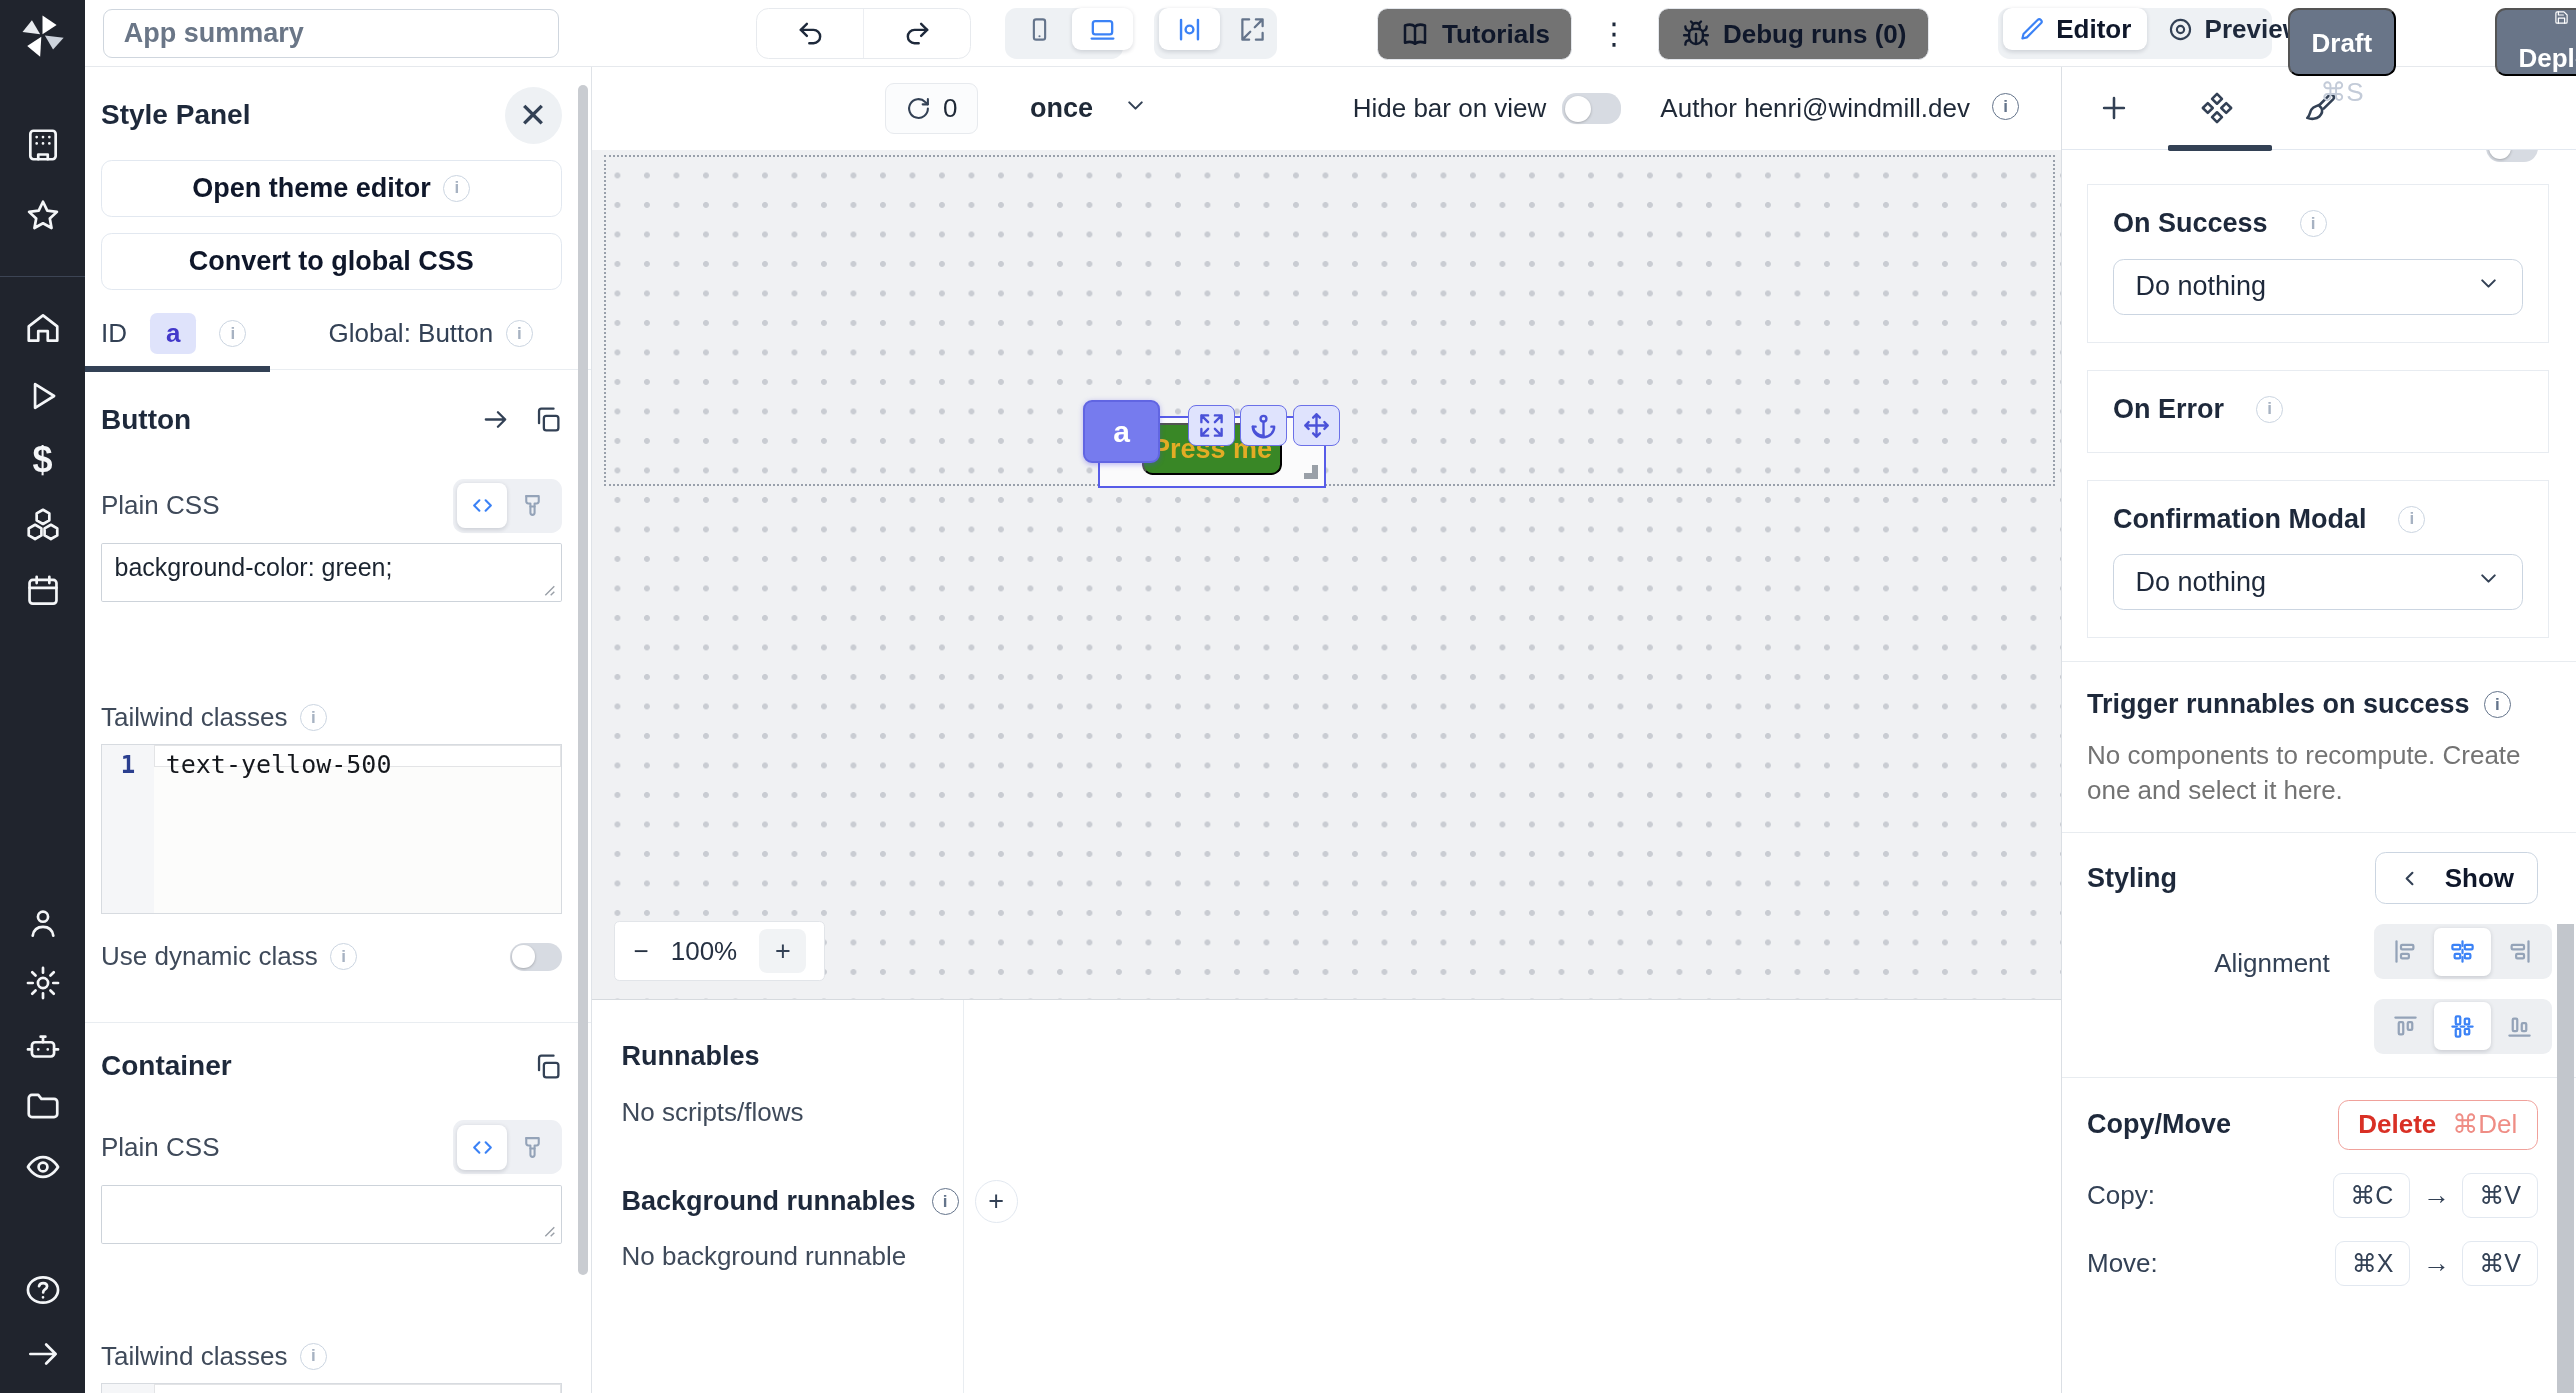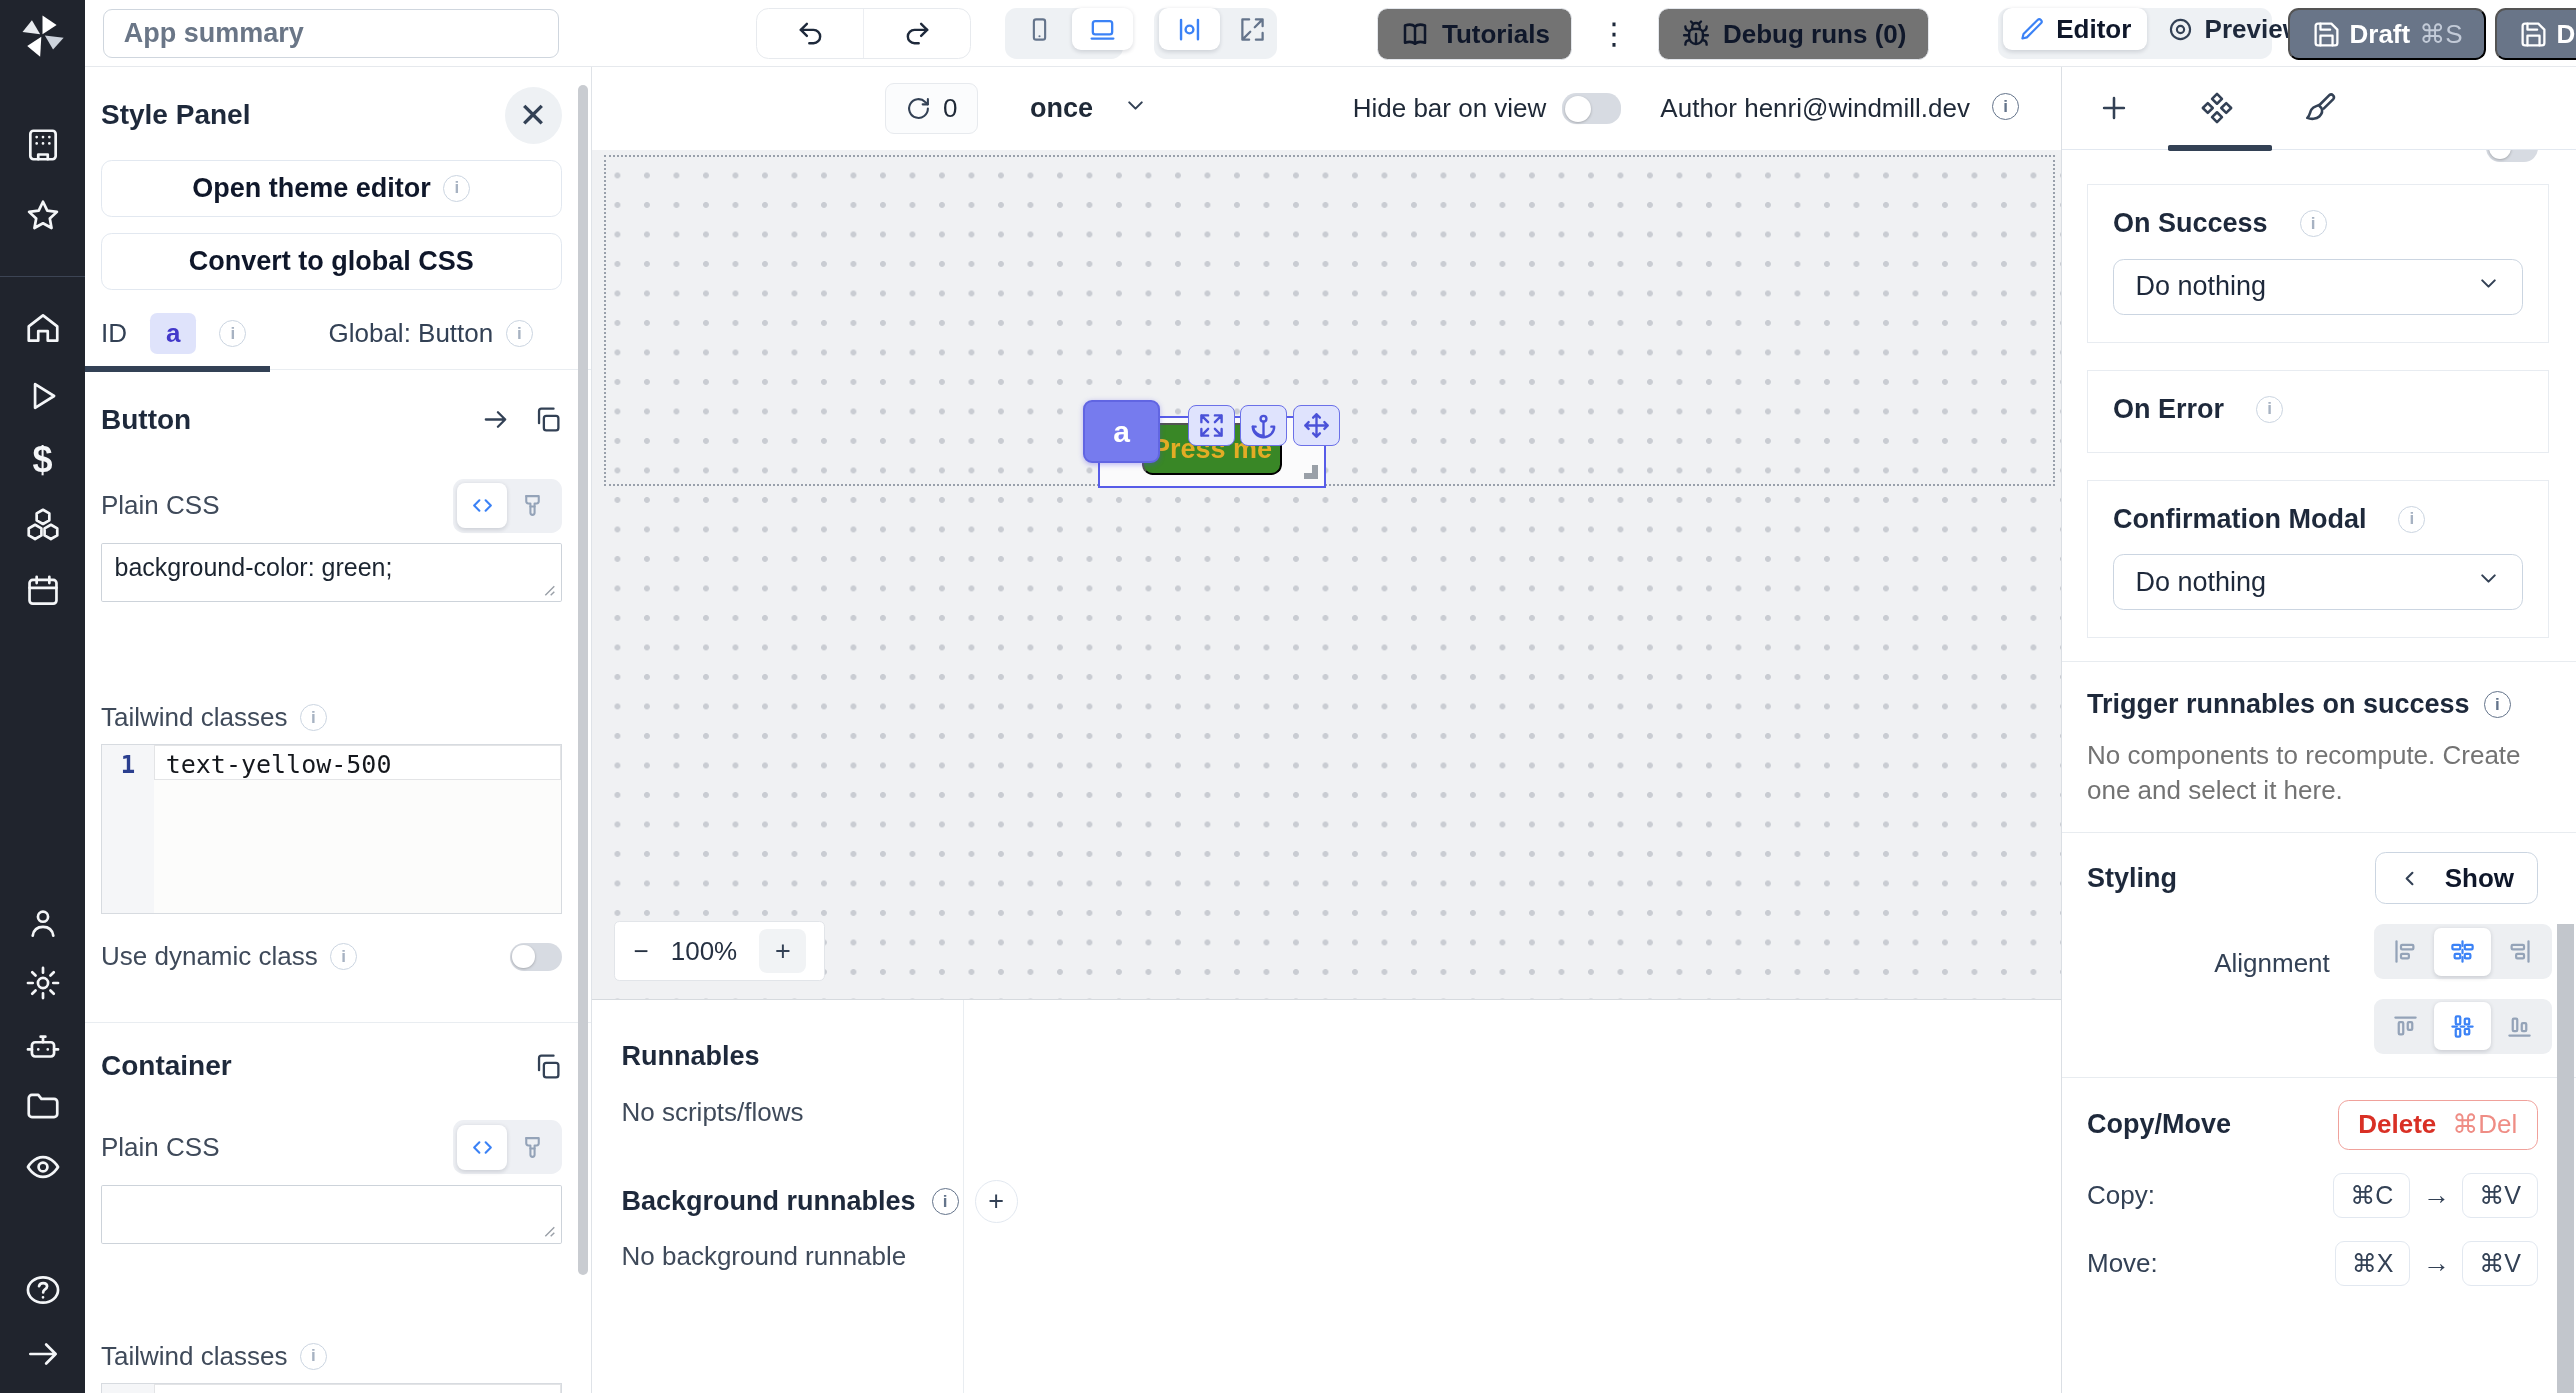--- a/index.html
+++ b/index.html
@@ -17,21 +17,21 @@
   .topbar { position:absolute; left:85px; top:0; width:2491px; height:67px; background:#fff; border-bottom:0.9px solid #e6e9ed; display:flex; align-items:center; z-index:20; }
   .summary-input { position:absolute; left:18px; top:9px; width:456px; height:49px; border:1.8px solid #cfd6de; border-radius:9px; font-family:"Liberation Sans",sans-serif; font-size:27px; font-weight:600; color:#6a7687; padding:0 19.7px; outline:none; }
   .summary-input::placeholder { color:#6a7687; opacity:1; }
   .undo-group { position:absolute; left:671px; top:8px; height:51px; width:215px; border:1.8px solid #e7eaee; border-radius:12.5px; display:flex; background:#fff; }
   .undo-group .cell { flex:1; display:flex; align-items:center; justify-content:center; }
   .undo-group .cell + .cell { border-left:1.8px solid #eceef2; }
   .seg { position:absolute; top:8px; height:51px; background:#eef1f4; border-radius:11.6px; display:flex; padding:0 4.5px; gap:3.6px; }
   .seg .chip { background:#fff; border-radius:9px; box-shadow:0 1.8px 4.5px rgba(15,23,42,.14); display:flex; align-items:center; justify-content:center; gap:10.7px; height:42px; padding:0 16px; }
   .seg .plain { display:flex; align-items:center; justify-content:center; gap:10.7px; height:42px; padding:0 16px; color:#64748b; } .gray { stroke:#64748b; }
   .tb-btn { position:absolute; top:8px; height:52px; border:1.8px solid #e4e7ec; border-radius:10.7px; background:#737373; display:flex; align-items:center; gap:12.5px; padding:0 21.5px; font-size:26px; font-weight:bold; color:#0f172a; }
-  .slate-btn { position:absolute; top:8px; height:52px; border-radius:10.7px; background:#697588; color:#fff; display:flex; align-items:center; gap:9px; padding:0 21.5px; font-size:26px; font-weight:bold; }
+  .slate-btn { position:absolute; top:8px; height:68px; border-radius:10.7px; background:#697588; color:#fff; display:flex; align-items:center; gap:18px; padding:0 21.5px; font-size:26px; font-weight:bold;flex-direction:column; }
   .slate-btn .shortcut { color:#c3cbd8; font-weight:normal; }
   .dots-v { position:absolute; top:12.5px; font-size:30px; color:#1e293b; letter-spacing:0; line-height:41px; }
 
   
   .stylepanel { position:absolute; left:85px; top:67px; width:507px; height:1326px; background:#fff; border-right:0.9px solid #dfe3e8; padding:0 29.5px 0 16px; overflow:hidden; z-index:10; }
   .sp-scrollbar { position:absolute; right:2.7px; top:18px; width:10.7px; height:1190px; background:#c9ccd1; border-radius:5.4px; }
   .sp-header { display:flex; justify-content:space-between; align-items:center; margin-top:19.7px; }
   .sp-title { font-size:28px; font-weight:bold; color:#1e293b; }
   .sp-close { width:57px; height:57px; border-radius:50%; background:#eef1f4; display:flex; align-items:center; justify-content:center; font-size:34px; color:#334155; }
   .sp-btn { margin-top:16px; width:100%; height:57px; border:1.8px solid #e2e8f0; border-radius:10.7px; background:#fff; display:flex; align-items:center; justify-content:center; gap:12.5px; font-size:27px; font-weight:bold; color:#0f172a; }
@@ -52,21 +52,21 @@
   .code-toggle .on { background:#fff; border-radius:8px; box-shadow:0 1.8px 4.5px rgba(15,23,42,.15); width:50px; height:45px; display:flex; align-items:center; justify-content:center; }
   .code-toggle .off { width:50px; height:45px; display:flex; align-items:center; justify-content:center; }
   .code-toggle svg { width:25px; height:25px; fill:none; stroke-width:2; stroke-linecap:round; stroke-linejoin:round; }
   .css-area { position:relative; margin-top:10.7px; width:100%; height:59px; border:0.9px solid #cdd3da; border-radius:1.8px; padding:9px 12.5px; font-size:25px; color:#1b2430; font-family:"Liberation Sans",sans-serif; background:#fff; }
   .css-area .grip { position:absolute; right:3.6px; bottom:3.6px; width:18px; height:18px; }
   .tw-label { margin-top:100px; }
   .editor { margin-top:10.7px; display:flex; border:0.9px solid #d7dbe0; background:#fcfcfb; height:170px; }
   .editor.short { height:116px; }
   .editor .gutter { width:52px; background:#f5f6f8; color:#2b3f8f; font-family:"DejaVu Sans Mono","Liberation Mono",monospace; font-size:24px; font-weight:bold; text-align:center; padding-top:6.3px; }
   .editor .code { flex:1; position:relative; font-family:"DejaVu Sans Mono","Liberation Mono",monospace; font-size:25px; color:#15181d; }
-  .editor .active-line { border:0.9px solid #e3e4e6; background:#fff; padding:3.6px 10.7px; height:35px; }
+  .editor .active-line { border:0.9px solid #e3e4e6; background:#fff; padding:3.6px 10.7px; height:22px; }
   .toggle { width:52px; height:28px; border-radius:14.3px; background:#d7dbe2; position:relative; }
   .toggle::after { content:""; position:absolute; left:2.7px; top:2.7px; width:22.4px; height:22.4px; border-radius:50%; background:#fff; box-shadow:0 0.9px 2.7px rgba(0,0,0,.25); }
   .toggle.big { width:59px; height:31px; } .toggle.big::after { width:26px; height:26px; }
   .sp-divider { margin:50px -29.5px 0 -16px; border-top:1.8px solid #e9edf1; }
 
   
   .center { position:absolute; left:592px; top:67px; width:1470px; height:1326px; background:#fff; border-right:0.9px solid #dbdfe4; }
   .canvas-toolbar { position:absolute; left:0; top:0; width:100%; height:83px; background:#fff; }
   .refresh-chip { position:absolute; left:293px; top:16px; height:51px; width:93px; border:1.8px solid #e7eaee; border-radius:9px; background:#fbfcfd; display:flex; align-items:center; justify-content:center; gap:12.5px; font-size:26px; color:#1f2937; }
   .refresh-chip svg, .chev svg { width:25px; height:25px; fill:none; stroke:#334155; stroke-width:2; stroke-linecap:round; stroke-linejoin:round; }

